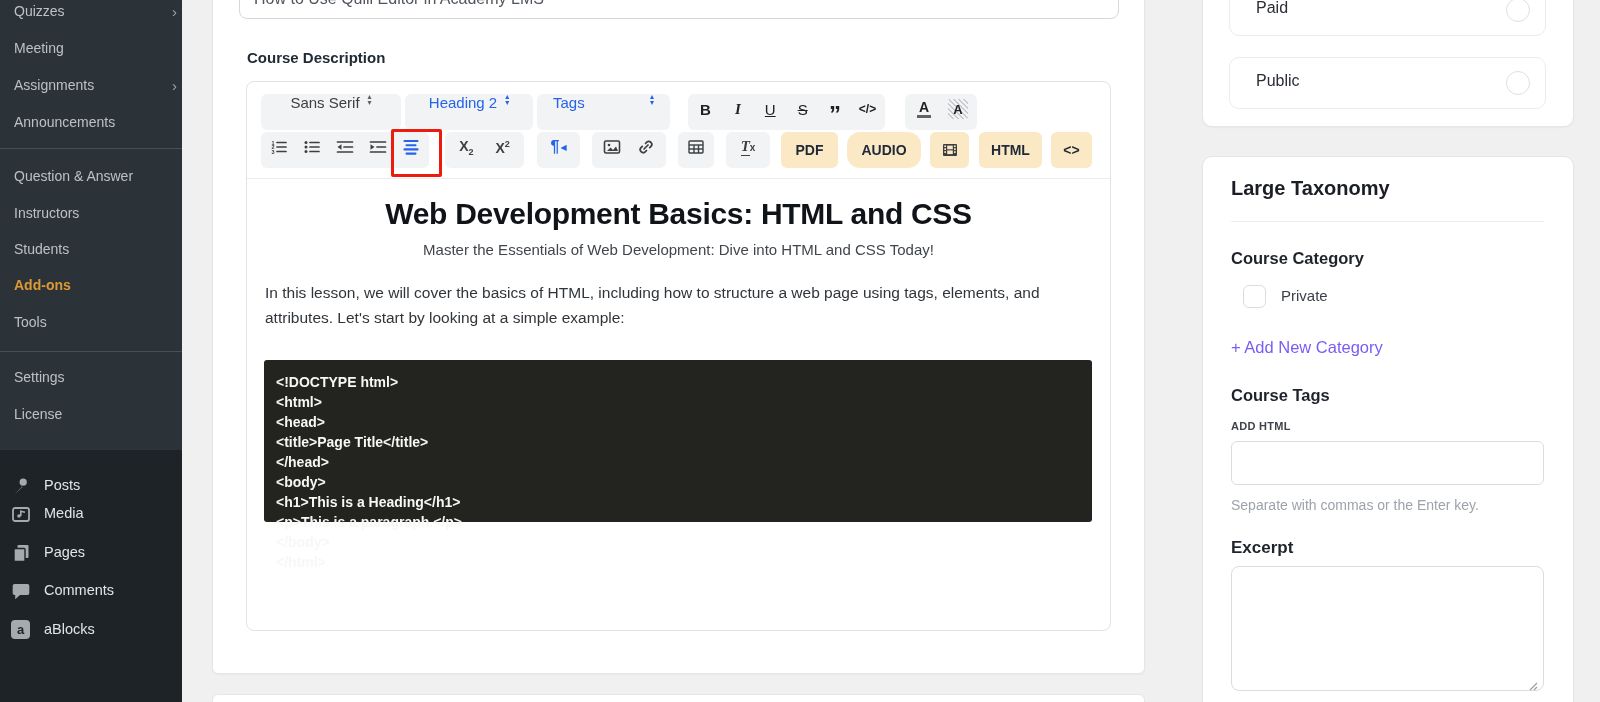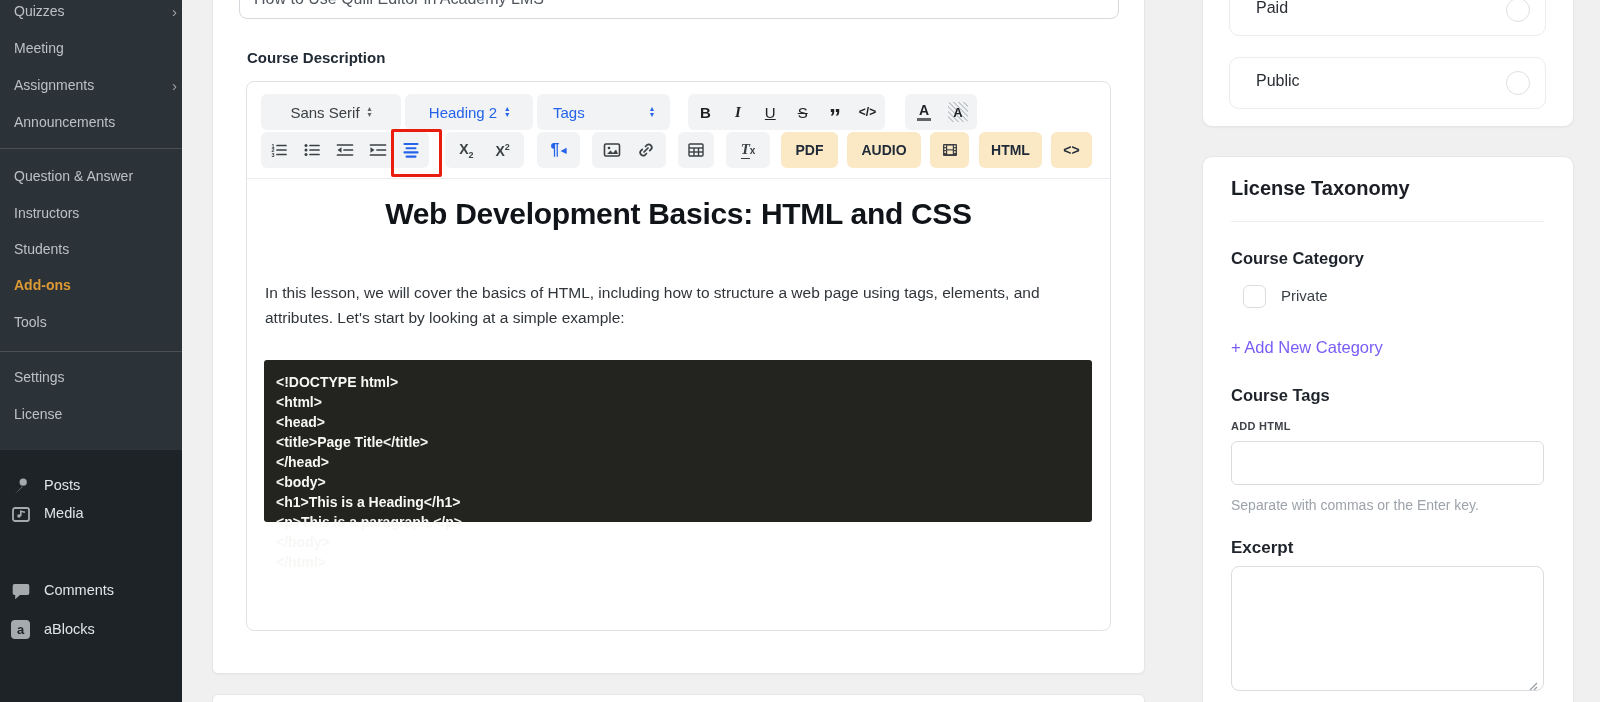--- a/index.html
+++ b/index.html
@@ -18,21 +18,21 @@
   .adm-ic{position:absolute;left:11px;top:2px;width:20px;height:20px;}
   .adm-label{position:absolute;left:44px;top:3px;font-size:14.5px;color:#e2e4e7;}
 
   
   .card{background:#fff;border:1px solid #e4e6e9;border-radius:6px;box-shadow:0 1px 2px rgba(16,24,40,.04);}
 
   
   .title-input{border:1px solid #d5d9dd;border-radius:8px;font-size:16px;color:#50565e;padding:0 14px;outline:none;background:#fff;box-sizing:border-box;}
   .section-label{font-size:15px;font-weight:700;color:#212b36;}
   .editor-box{border:1px solid #e0e3e7;border-radius:8px;background:#fff;}
-  .pill{position:absolute;height:36px;background:#f1f3f4;border-radius:6px;display:flex;align-items:center;justify-content:space-evenly;box-sizing:border-box;}
+  .pill{position:absolute;height:36px;background:#f1f3f4;border-radius:6px;display:flex;align-items:flex-start;justify-content:space-evenly;box-sizing:border-box;}
   .pill .lbl{font-size:15px;color:#3c4043;}
   .pill .lbl.blue{color:#2563eb;}
   .updn{display:flex;flex-direction:column;align-items:center;font-size:8px;line-height:6px;color:#5f6368;margin-left:8px;}
   .updn.blue{color:#2563eb;}
   .tbtn{display:flex;align-items:center;justify-content:center;width:30px;height:30px;cursor:pointer;}
   .glyph{font-size:15px;color:#202124;font-weight:700;}
   .tan{position:absolute;height:36px;background:#fbe9c6;border-radius:6px;display:flex;align-items:center;justify-content:center;font-size:14px;font-weight:600;color:#1f2937;cursor:pointer;}
   .redbox{border:3px solid #ea1c0d;border-radius:2px;z-index:5;}
   .acolor{display:flex;flex-direction:column;align-items:center;line-height:13px;}
   .acolor b{font-size:14px;color:#202124;}
@@ -92,20 +92,27 @@
       <span class="adm-label">Posts</span>
     </div>
     <div class="abs adm-row" style="top:52px;">
       <span class="adm-ic"><svg viewBox="0 0 20 20" width="20" height="20">
             <rect x="2" y="4" width="16" height="13" rx="2" fill="none" stroke="#a7aaad" stroke-width="1.8"></rect>
             <circle cx="8" cy="12" r="1.8" fill="#a7aaad"></circle>
             <path d="M9.8 12V7.2l4.2 1" stroke="#a7aaad" stroke-width="1.6" fill="none"></path>
           </svg></span>
       <span class="adm-label">Media</span>
     </div>
+    <div class="abs adm-row" style="top:91px;">
+      <span class="adm-ic"><svg viewBox="0 0 20 20" width="20" height="20">
+            <rect x="6.5" y="2" width="11" height="13" rx="1" fill="#a7aaad"></rect>
+            <rect x="3" y="5.5" width="11" height="13" rx="1" fill="#a7aaad" stroke="#1d2327" stroke-width="1.4"></rect>
+          </svg></span>
+      <span class="adm-label">Pages</span>
+    </div>
     <div class="abs adm-row" style="top:129px;">
       <span class="adm-ic"><svg viewBox="0 0 20 20" width="20" height="20">
             <path d="M3.5 3h13A1.8 1.8 0 0118.3 4.8v7.4A1.8 1.8 0 0116.5 14H9l-4.8 4.2V14H3.5a1.8 1.8 0 01-1.8-1.8V4.8A1.8 1.8 0 013.5 3z" fill="#a7aaad"></path>
           </svg></span>
       <span class="adm-label">Comments</span>
     </div>
     <div class="abs adm-row" style="top:168px;">
       <span class="adm-ic" style="width:19px;height:19px;background:#a7aaad;border-radius:4px;display:flex;align-items:center;justify-content:center;font-size:13px;font-weight:700;color:#1d2327;">
           <span>a</span>
         </span>
@@ -283,21 +290,21 @@
       <div class="pill" style="left:479px;top:50px;width:44px;">
         <span class="tbtn">
             <span class="txi">T</span>
             <sub style="font-size:10px;font-weight:700;color:#3c4043;">x</sub>
           </span>
       </div>
 
       <div class="tan" style="left:534px;top:50px;width:57px;">
           <span>PDF</span>
         </div>
-      <div class="tan" style="left:600px;top:50px;width:74px;">
+      <div class="tan" style="left:600px;top:50px;width:74px;border-radius:13px;">
           <span>AUDIO</span>
         </div>
       <div class="tan" style="left:683px;top:50px;width:39px;">
           <svg viewBox="0 0 18 18" width="18" height="18">
             <rect x="2" y="3" width="14" height="12" rx="1" fill="#3c4043"></rect>
             <g fill="#fbe9c6">
               <rect x="3.3" y="4.4" width="1.7" height="1.7"></rect>
               <rect x="3.3" y="7.3" width="1.7" height="1.7"></rect>
               <rect x="3.3" y="10.2" width="1.7" height="1.7"></rect>
               <rect x="13" y="4.4" width="1.7" height="1.7"></rect>
@@ -312,20 +319,21 @@
           <span>HTML</span>
         </div>
       <div class="tan" style="left:804px;top:50px;width:41px;">
           <span>&lt;&gt;</span>
         </div>
 
       <div class="abs" style="left:0;top:96px;width:863px;height:1px;background:#ececee;"></div>
 
       <div class="abs" style="left:0;top:96px;width:863px;height:452px;">
         <div class="abs ed-h1" style="top:19px;">Web Development Basics: HTML and CSS</div>
+        <div class="abs ed-sub" style="top:63px;">Master the Essentials of Web Development: Dive into HTML and CSS Today!</div>
         <div class="abs ed-p" style="left:18px;top:102px;width:800px;">In this lesson, we will cover the basics of HTML, including how to structure a web page using tags, elements, and attributes. Let's start by looking at a simple example:</div>
         <div class="abs codeblk" style="left:17px;top:182px;width:828px;height:162px;">&lt;!DOCTYPE html&gt;
 &lt;html&gt;
 &lt;head&gt;
 &lt;title&gt;Page Title&lt;/title&gt;
 &lt;/head&gt;
 &lt;body&gt;
 &lt;h1&gt;This is a Heading&lt;/h1&gt;
 &lt;p&gt;This is a paragraph.&lt;/p&gt;
 &lt;/body&gt;
@@ -341,21 +349,21 @@
       <span class="opt-label" style="top:14px;">Paid</span>
       <span class="radio" style="right:15px;top:13px;"></span>
     </div>
     <div class="opt-box" style="left:26px;top:86px;width:315px;height:50px;margin-top:8px;">
       <span class="opt-label" style="top:14px;">Public</span>
       <span class="radio" style="right:15px;top:13px;"></span>
     </div>
   </div>
 
   <div class="abs card" style="left:1202px;top:156px;width:370px;height:600px;border-radius:10px;">
-    <div class="abs panel-title" style="left:28px;top:20px;">License Taxonomy</div>
+    <div class="abs panel-title" style="left:28px;top:20px;">Large Taxonomy</div>
     <div class="abs" style="left:28px;top:64px;width:313px;height:1px;background:#ececee;"></div>
 
     <div class="abs sub-title" style="left:28px;top:92px;">Course Category</div>
     <div class="abs checkbox" style="left:40px;top:128px;"></div>
     <div class="abs" style="left:78px;top:130px;font-size:15px;color:#3a3f47;">Private</div>
 
     <div class="abs purple-link" style="left:28px;top:181px;">+ Add New Category</div>
 
     <div class="abs sub-title" style="left:28px;top:229px;">Course Tags</div>
     <div class="abs tiny-label" style="left:28px;top:263px;">ADD HTML</div>

